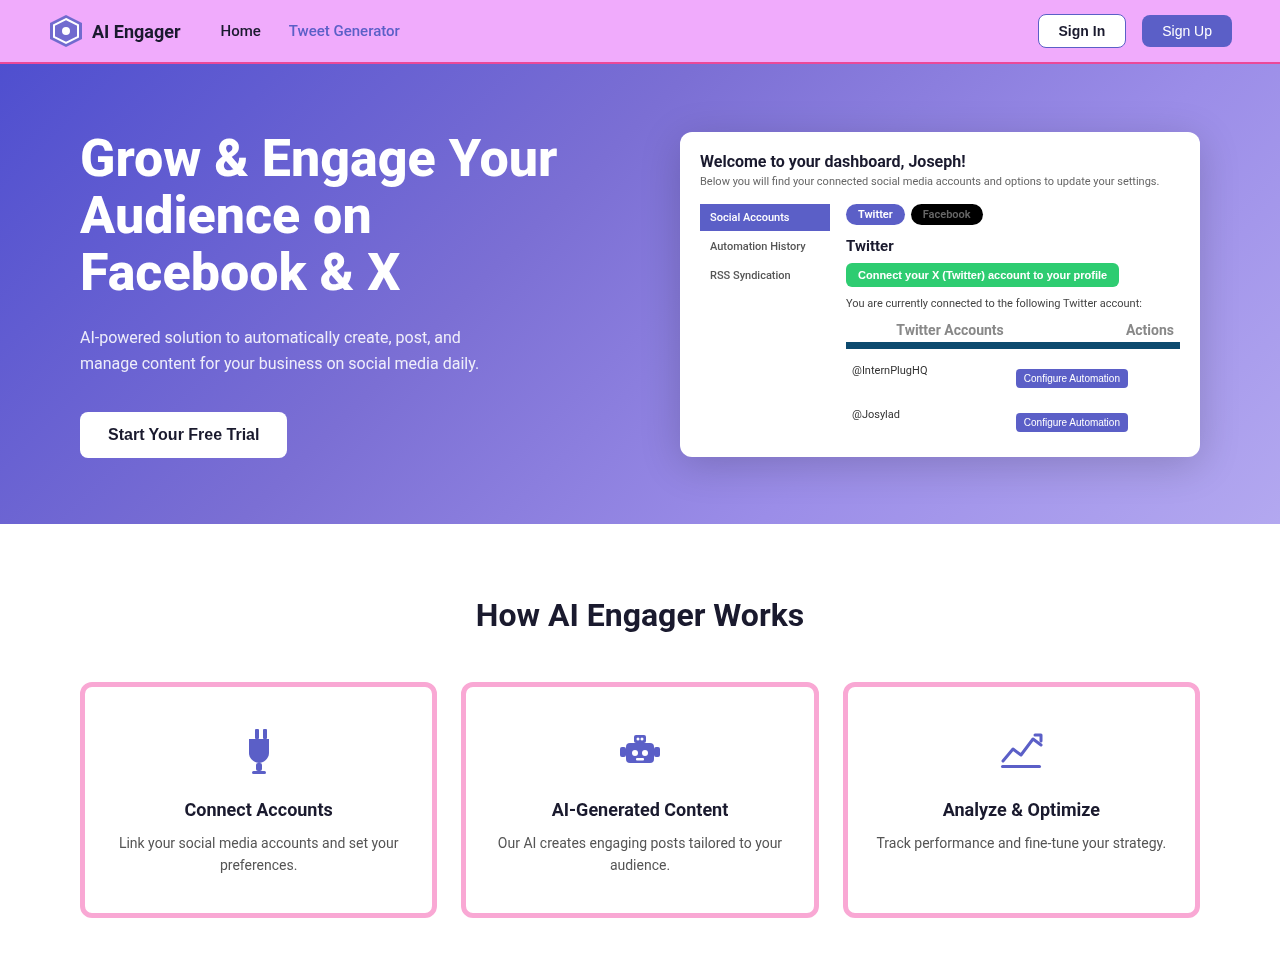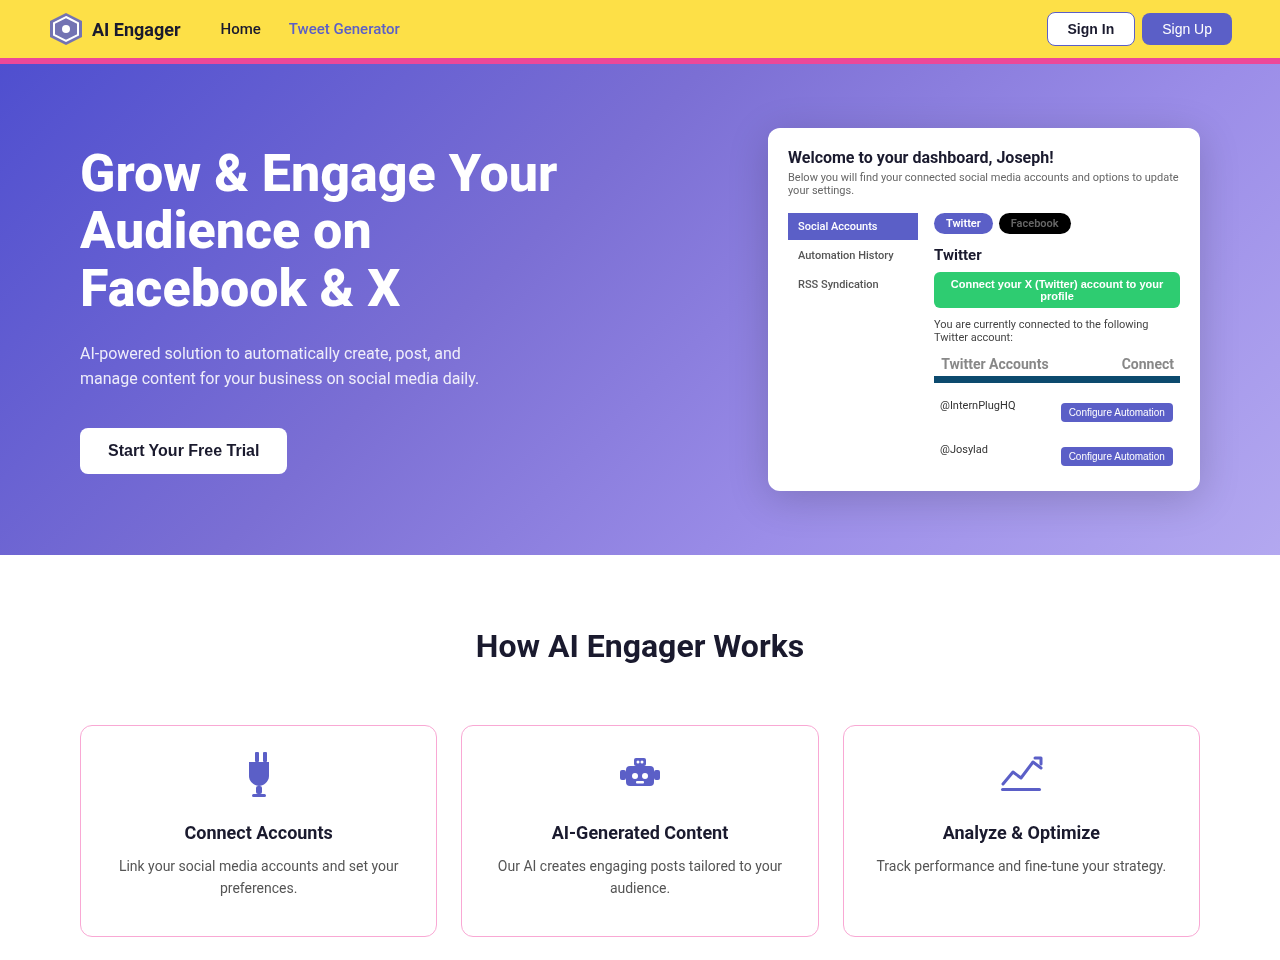--- a/index.html
+++ b/index.html
@@ -1,32 +1,32 @@
 <!DOCTYPE html>
 <html><head>
   <meta charset="utf-8">
   <style>
     * { margin: 0; padding: 0; box-sizing: border-box; }
     body { font-family: -apple-system, BlinkMacSystemFont, 'Segoe UI', Roboto, sans-serif; color: #1a1a2e; background: #fff; }
 
     
     .navbar {
       display: flex; align-items: center; justify-content: space-between;
-      padding: 0 48px; height: 64px; background: #fde047;
-      border-bottom: 6px solid #ec4899; position: relative; z-index: 10;
+      padding: 0 48px; height: 64px; background: #f0abfc;
+      border-bottom: 2px solid #ec4899; position: relative; z-index: 10;
     }
     .nav-logo { display: flex; align-items: center; gap: 8px; }
     .nav-logo-icon { width: 36px; height: 36px; }
     .nav-logo-text { font-size: 18px; font-weight: 700; color: #1a1a2e; }
     .nav-links { display: flex; gap: 28px; margin-left: 40px; }
     .nav-links a { text-decoration: none; font-size: 15px; font-weight: 500; color: #1a1a2e; }
     .nav-links a.active { color: #1a1a2e; }
     .nav-links a.muted { color: #5b5fc7; }
     .nav-left { display: flex; align-items: center; }
-    .nav-right { display: flex; gap: 7px; align-items: center; }
+    .nav-right { display: flex; gap: 16px; align-items: center; }
     .btn-signin {
       padding: 8px 20px; border: 1.5px solid #5b5fc7; border-radius: 8px;
       background: #fff; color: #1a1a2e; font-size: 14px; font-weight: 600; cursor: pointer;
     }
     .btn-signup {
       padding: 8px 20px; border: none; border-radius: 8px;
       background: #5b5fc7; color: #fff; font-size: 14px; font-weight: 400; cursor: pointer;
     }
 
     
@@ -47,21 +47,21 @@
     }
     .btn-trial {
       padding: 14px 28px; background: #fff; color: #1a1a2e;
       border: none; border-radius: 8px; font-size: 16px; font-weight: 600;
       cursor: pointer; display: inline-block;
     }
 
     
     .hero-right { flex-shrink: 0; }
     .dashboard-mockup {
-      background: #fff; border-radius: 12px; width: 432px; padding: 20px;
+      background: #fff; border-radius: 12px; width: 520px; padding: 20px;
       box-shadow: 0 8px 40px rgba(0,0,0,0.18);
     }
     .dash-welcome-title {
       font-size: 16px; font-weight: 700; color: #1a1a2e; margin-bottom: 4px;
     }
     .dash-welcome-sub {
       font-size: 11px; color: #666; margin-bottom: 16px;
     }
     .dash-body { display: flex; gap: 0; }
     .dash-sidebar {
@@ -105,23 +105,22 @@
     .how-section {
       padding: 72px 80px; background: #fff; text-align: center;
     }
     .how-title {
       font-size: 32px; font-weight: 700; color: #1a1a2e; margin-bottom: 48px;
     }
     .features-grid {
       display: grid; grid-template-columns: 1fr 1fr 1fr; gap: 24px;
     }
     .feature-card {
-      border: 1px solid #f9a8d4; border-radius: 12px; padding: 24px 28px 36px;
+      border: 5px solid #f9a8d4; border-radius: 12px; padding: 40px 28px 36px;
       text-align: center;
-      margin-top: 12px;
     }
     .feature-icon { margin-bottom: 20px; }
     .feature-icon svg { width: 48px; height: 48px; }
     .feature-card-title {
       font-size: 18px; font-weight: 700; color: #1a1a2e; margin-bottom: 12px;
     }
     .feature-card-desc {
       font-size: 14px; color: #555; line-height: 1.6;
     }
   </style>
@@ -171,21 +170,21 @@
             <div class="dash-tab active">Twitter</div>
             <div class="dash-tab inactive">Facebook</div>
           </div>
           <div class="dash-section-title">Twitter</div>
           <button class="dash-connect-btn">Connect your X (Twitter) account to your profile</button>
           <div class="dash-connected-text">You are currently connected to the following Twitter account:</div>
           <table class="dash-table">
             <thead>
               <tr>
                 <th>Twitter Accounts</th>
-                <th>Connect</th>
+                <th>Actions</th>
               </tr>
             </thead>
             <tbody id="dash-table-body">
             <tr>
       <td>@InternPlugHQ</td>
       <td>
         <button class="dash-config-btn">Configure Automation</button>
       </td>
     </tr>
                 <tr>

